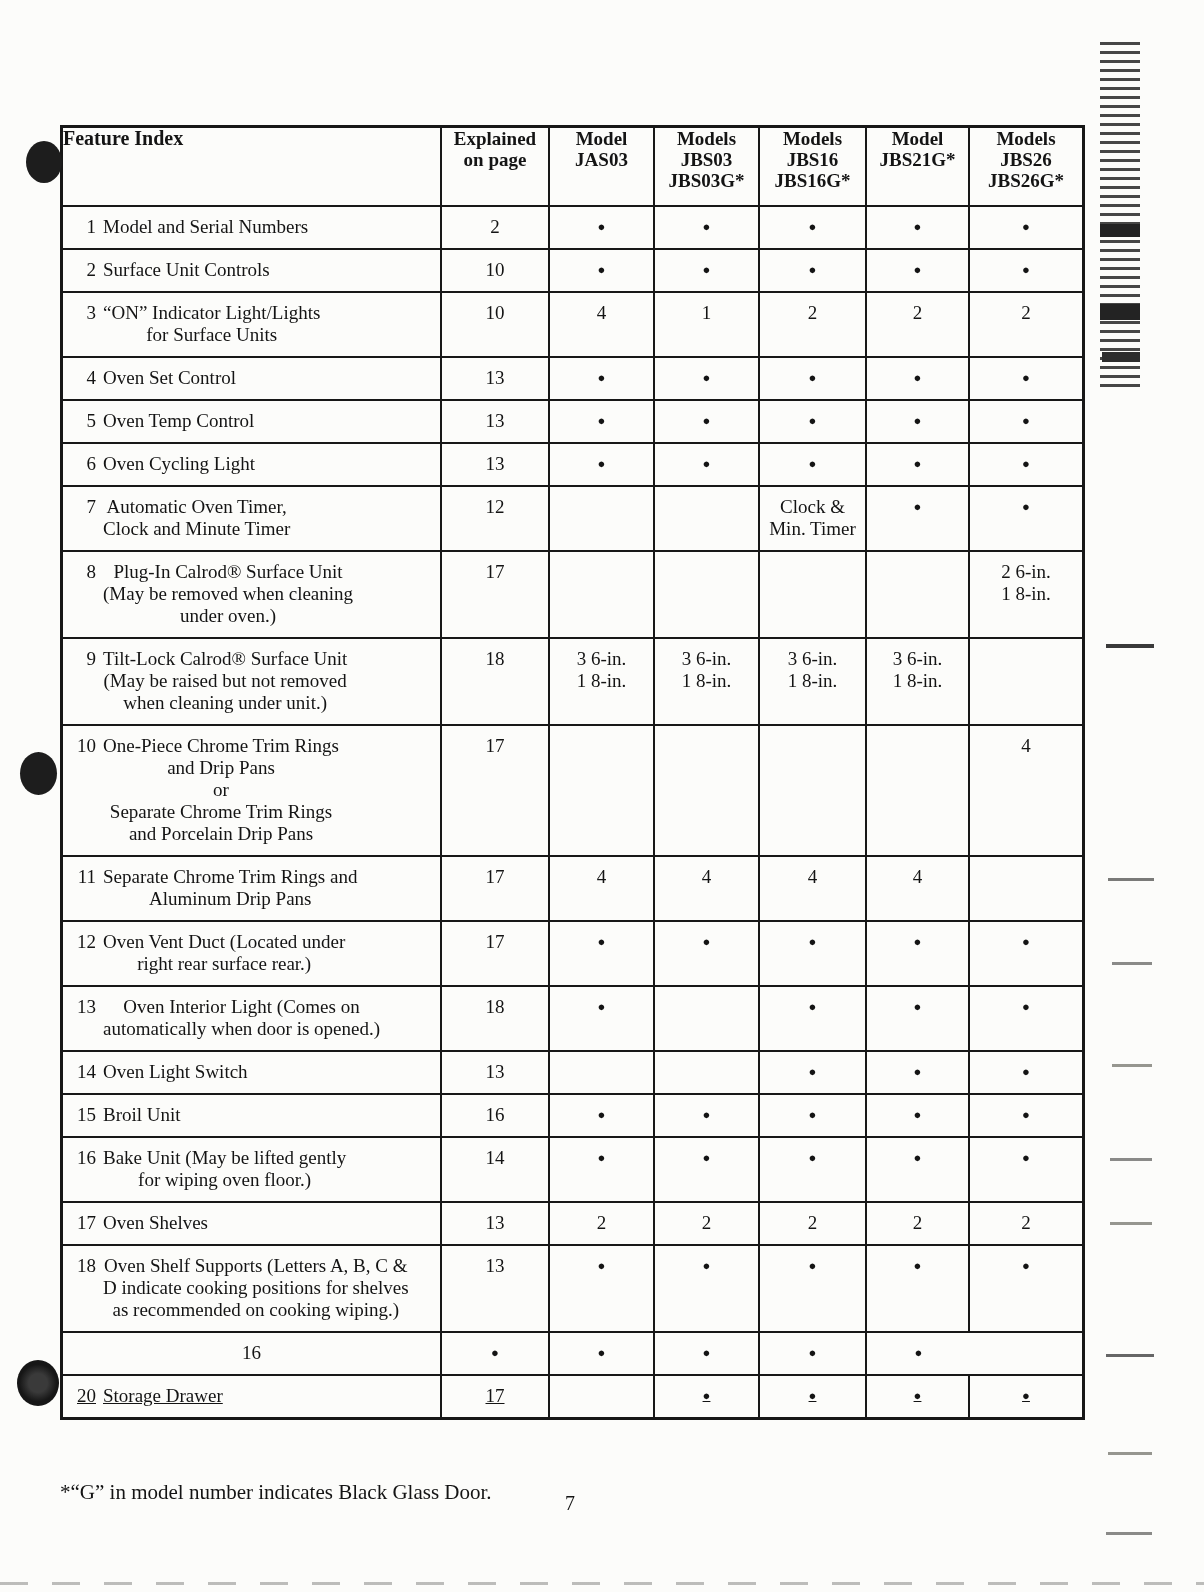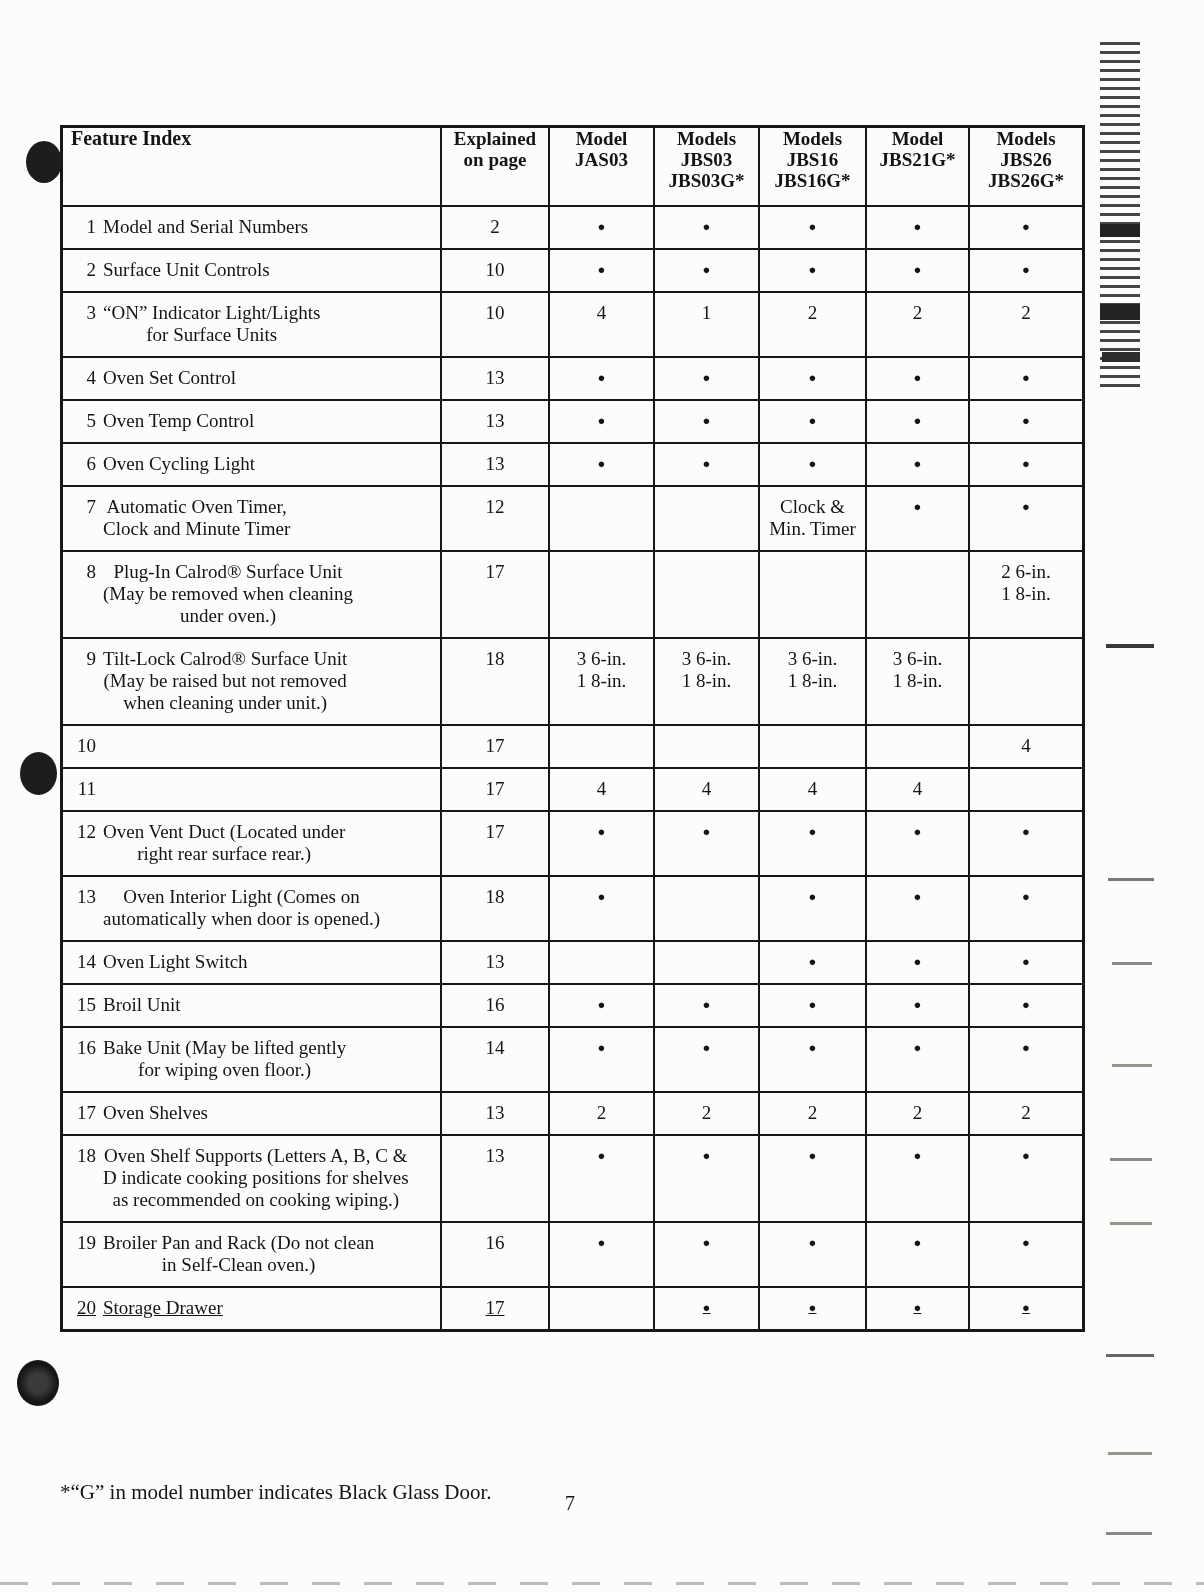--- a/index.html
+++ b/index.html
@@ -23,21 +23,21 @@
   .cell { border-right:2px solid #171717; box-sizing:border-box; min-width:0; }
   .row .cell:last-child { border-right:none; }
 
   
   .hrow { min-height:77px; }
   .hcell {
     display:flex; flex-direction:column; justify-content:flex-start; align-items:center;
     text-align:center; font-weight:bold; font-size:19px; line-height:21px;
     padding-bottom:6px;
   }
-  .hcell.feature-h { align-items:flex-start; text-align:left; padding-left:8px; font-size:20px; }
+  .hcell.feature-h { align-items:flex-start; text-align:left; padding-left:0; font-size:20px; }
 
   
   .feature-cell {
     display:flex; padding:9px 4px 10px 5px; font-size:19px; line-height:22px;
   }
   .num { width:28px; text-align:right; padding-right:7px; flex:none; }
   .flines { min-width:0;text-align:center; }
   .val-cell {
     text-align:center; padding-top:9px; padding-bottom:10px;
     font-size:19px; line-height:22px; white-space:pre-line;
@@ -250,31 +250,42 @@
 1 8-in.</div>
         <div class="cell val-cell">3 6-in.
 1 8-in.</div>
         <div class="cell val-cell">3 6-in.
 1 8-in.</div>
         <div class="cell val-cell"></div>
       </div>
       <div class="row">
         <div class="cell feature-cell">
           <span class="num">10</span>
+          <div class="flines">
+            <div>One-Piece Chrome Trim Rings</div>
+            <div>and Drip Pans</div>
+            <div>or</div>
+            <div>Separate Chrome Trim Rings</div>
+            <div>and Porcelain Drip Pans</div>
+          </div>
         </div>
         <div class="cell val-cell">17</div>
         <div class="cell val-cell"></div>
         <div class="cell val-cell"></div>
         <div class="cell val-cell"></div>
         <div class="cell val-cell"></div>
         <div class="cell val-cell">4</div>
       </div>
       <div class="row">
         <div class="cell feature-cell">
           <span class="num">11</span>
+          <div class="flines">
+            <div>Separate Chrome Trim Rings and</div>
+            <div>Aluminum Drip Pans</div>
+          </div>
         </div>
         <div class="cell val-cell">17</div>
         <div class="cell val-cell">4</div>
         <div class="cell val-cell">4</div>
         <div class="cell val-cell">4</div>
         <div class="cell val-cell">4</div>
         <div class="cell val-cell"></div>
       </div>
       <div class="row">
         <div class="cell feature-cell">
@@ -373,27 +384,20 @@
           </div>
         </div>
         <div class="cell val-cell">13</div>
         <div class="cell val-cell dot">●</div>
         <div class="cell val-cell dot">●</div>
         <div class="cell val-cell dot">●</div>
         <div class="cell val-cell dot">●</div>
         <div class="cell val-cell dot">●</div>
       </div>
       <div class="row">
-        <div class="cell feature-cell">
-          <span class="num">19</span>
-          <div class="flines">
-            <div>Broiler Pan and Rack (Do not clean</div>
-            <div>in Self-Clean oven.)</div>
-          </div>
-        </div>
         <div class="cell val-cell">16</div>
         <div class="cell val-cell dot">●</div>
         <div class="cell val-cell dot">●</div>
         <div class="cell val-cell dot">●</div>
         <div class="cell val-cell dot">●</div>
         <div class="cell val-cell dot">●</div>
       </div>
       <div class="row">
         <div class="cell feature-cell">
           <span class="num">20</span>

